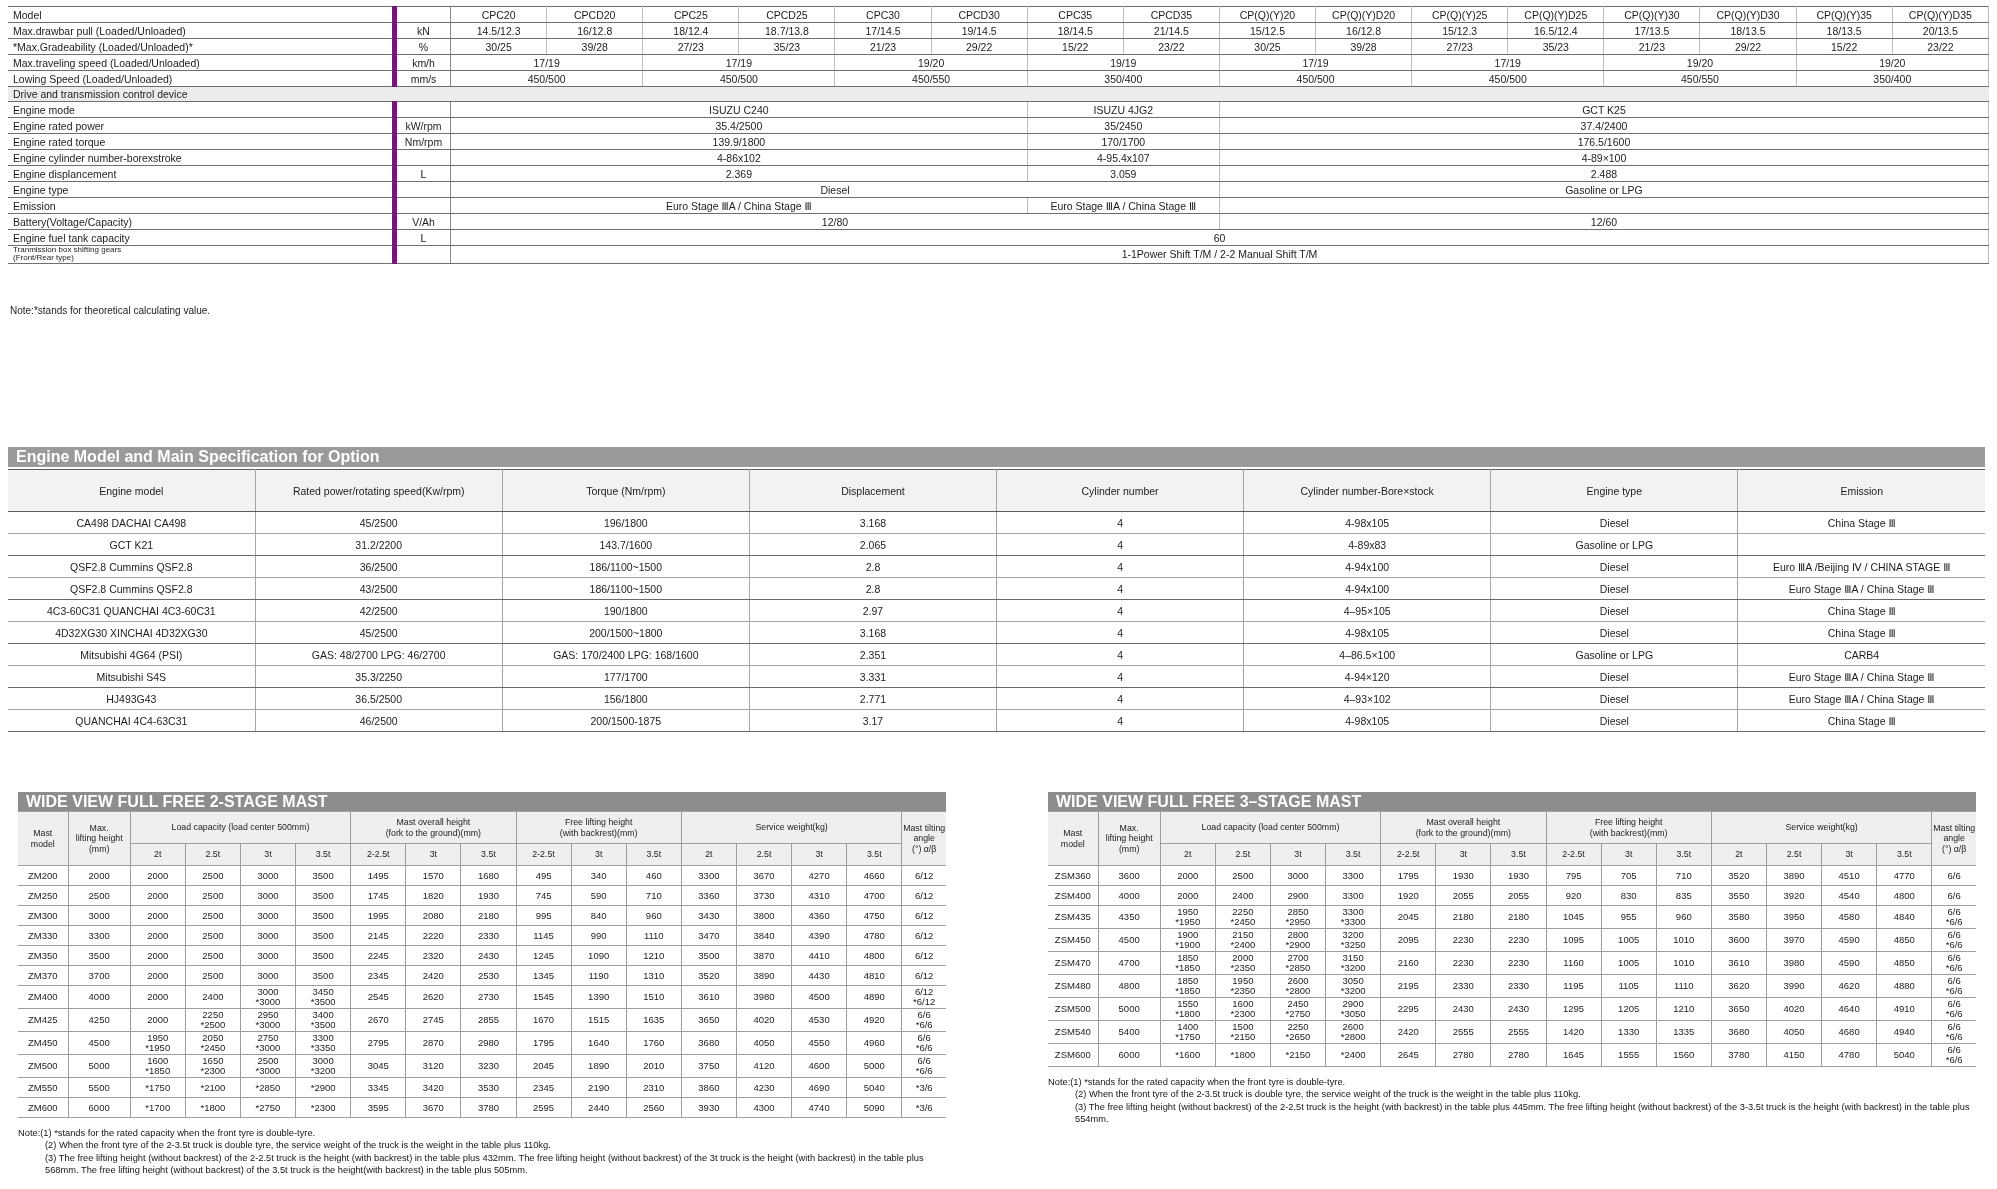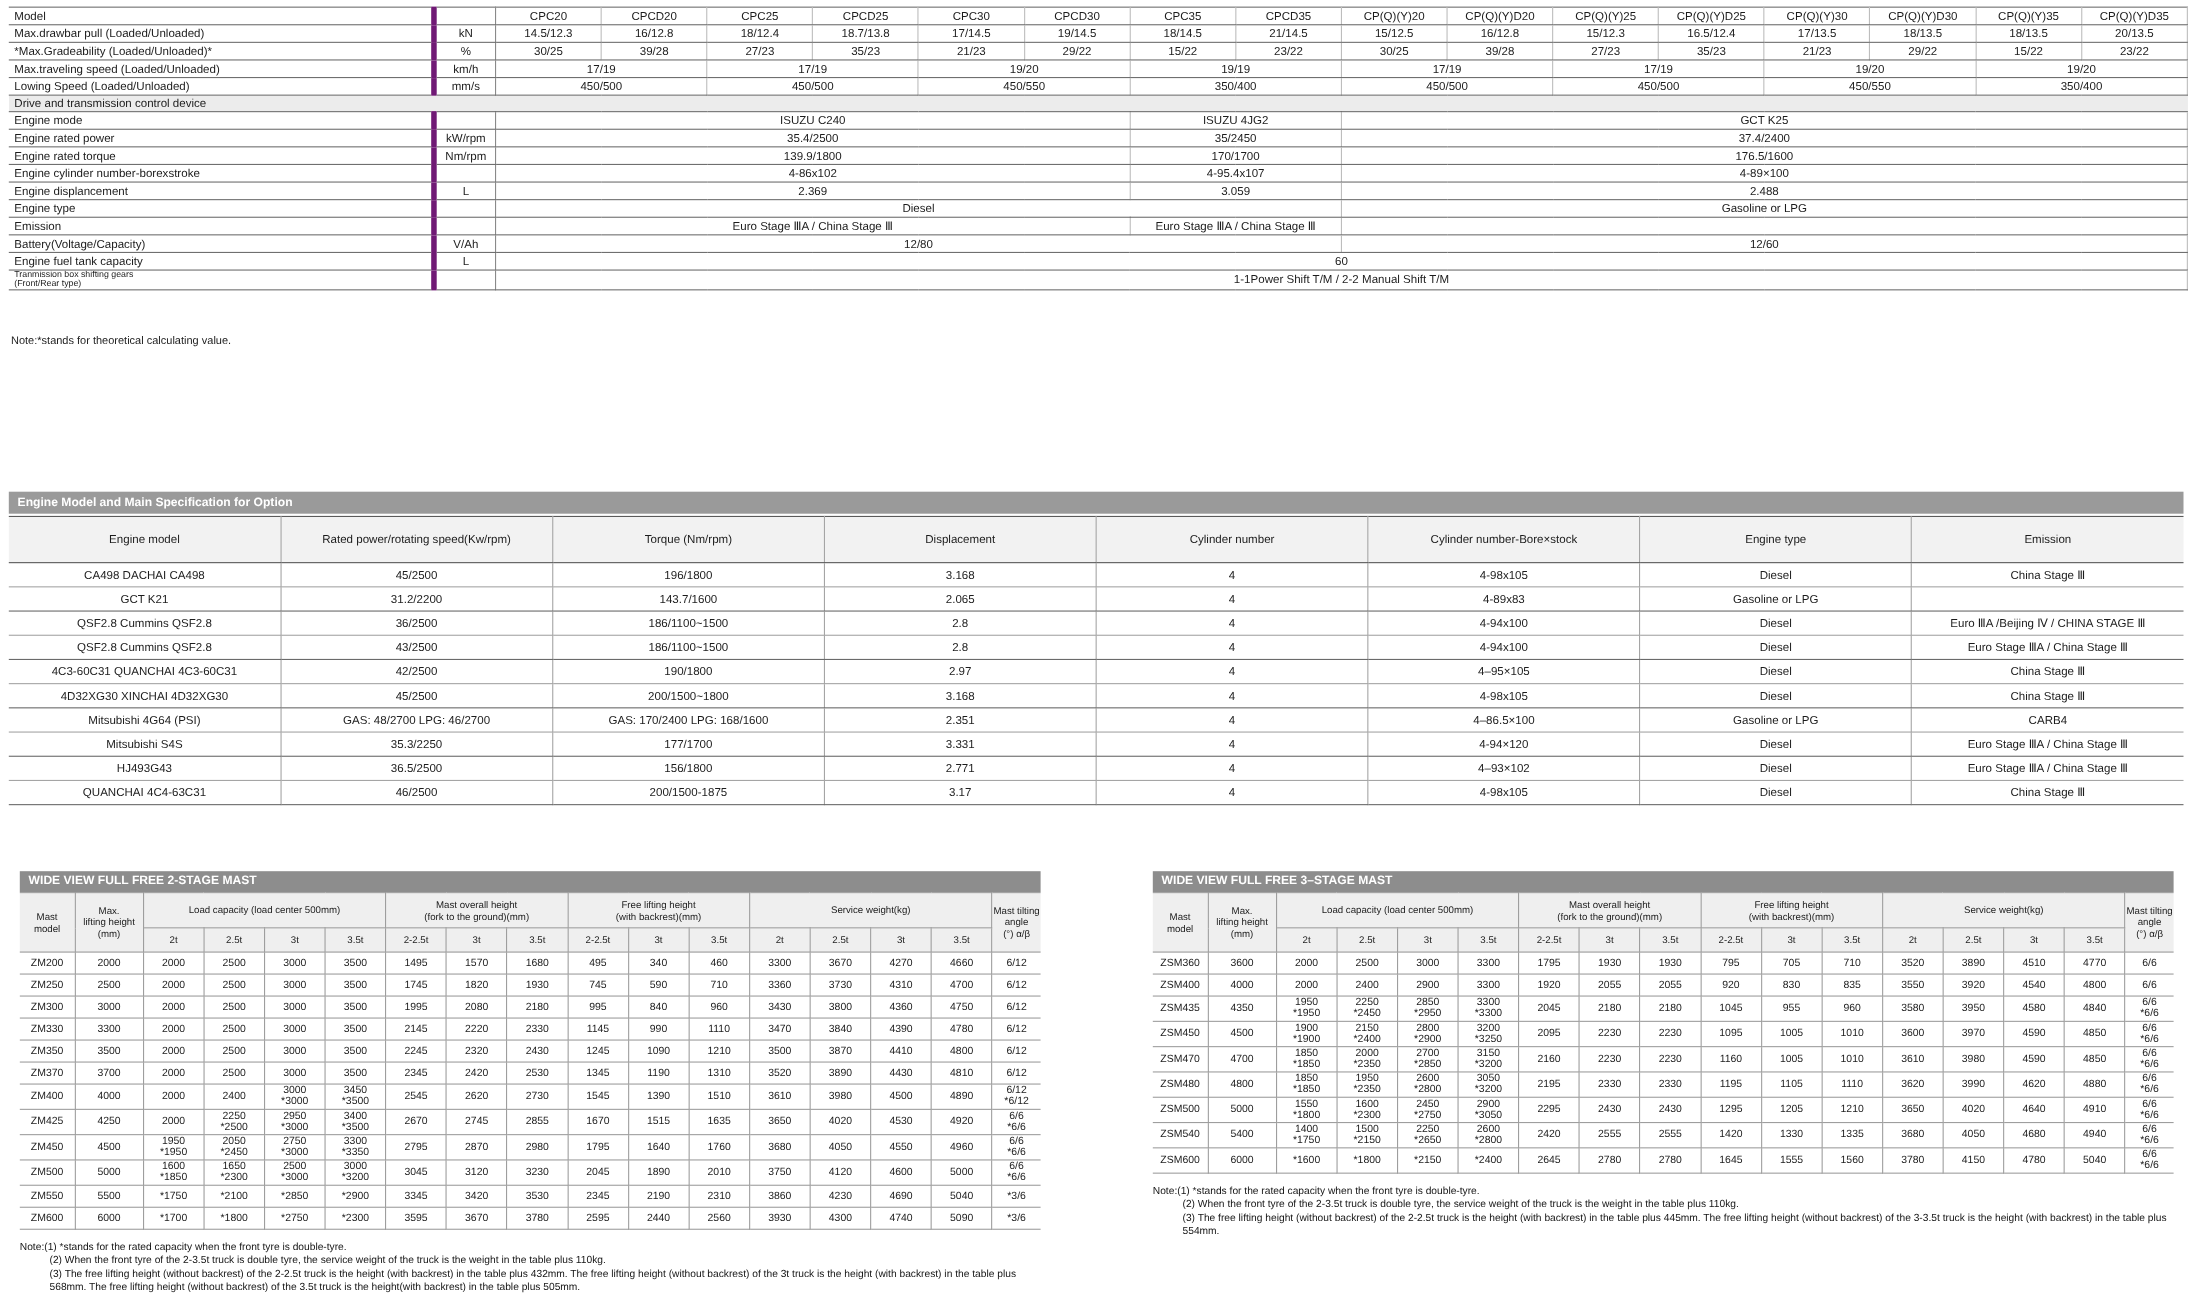--- a/index.html
+++ b/index.html
@@ -14,22 +14,22 @@
            border-left:1px solid #bdbdbd;border-right:1px solid #bdbdbd;
            height:16px;text-align:center;padding:0 2px;overflow:hidden;white-space:nowrap;}
   .perf td.lbl{text-align:left;padding-left:5px;border-left:none;}
   .perf td.small{white-space:pre-line;font-size:8px;line-height:1.05;}
   .perf tr.sect td{background:#ececec;text-align:left;padding-left:5px;border-left:none;border-right:none;height:15px;}
   .perf td.unit{border-left:5px solid #701a75;border-right:1px solid #8a8a8a;}
   .topnote{position:absolute;left:10px;top:305px;font-size:10px;}
 
   
   .band{position:absolute;background:#9a9a9a;color:#fff;font-weight:bold;
-        font-size:11px;line-height:20px;padding-left:8px;height:20px;overflow:hidden;}
-  .band.dark{background:#8d8d8d;font-size:11px;line-height:19px;height:19px;}
+        font-size:16px;line-height:20px;padding-left:8px;height:20px;overflow:hidden;}
+  .band.dark{background:#8d8d8d;font-size:16px;line-height:19px;height:19px;}
 
   
   .engopt{position:absolute;left:8px;top:469px;width:1977px;font-size:10.5px;}
   .engopt th{background:#f2f2f2;font-weight:normal;height:42px;
              border:1px solid #a5a5a5;border-top:1.5px solid #5a5a5a;border-bottom:1.5px solid #5a5a5a;}
   .engopt td{height:22px;border:1px solid #a5a5a5;text-align:center;white-space:nowrap;overflow:hidden;}
   .engopt tr:nth-child(even) td{border-bottom:1.4px solid #6a6a6a;}
   .engopt th:first-child,.engopt td:first-child{border-left:none}
   .engopt th:last-child,.engopt td:last-child{border-right:none}
 

